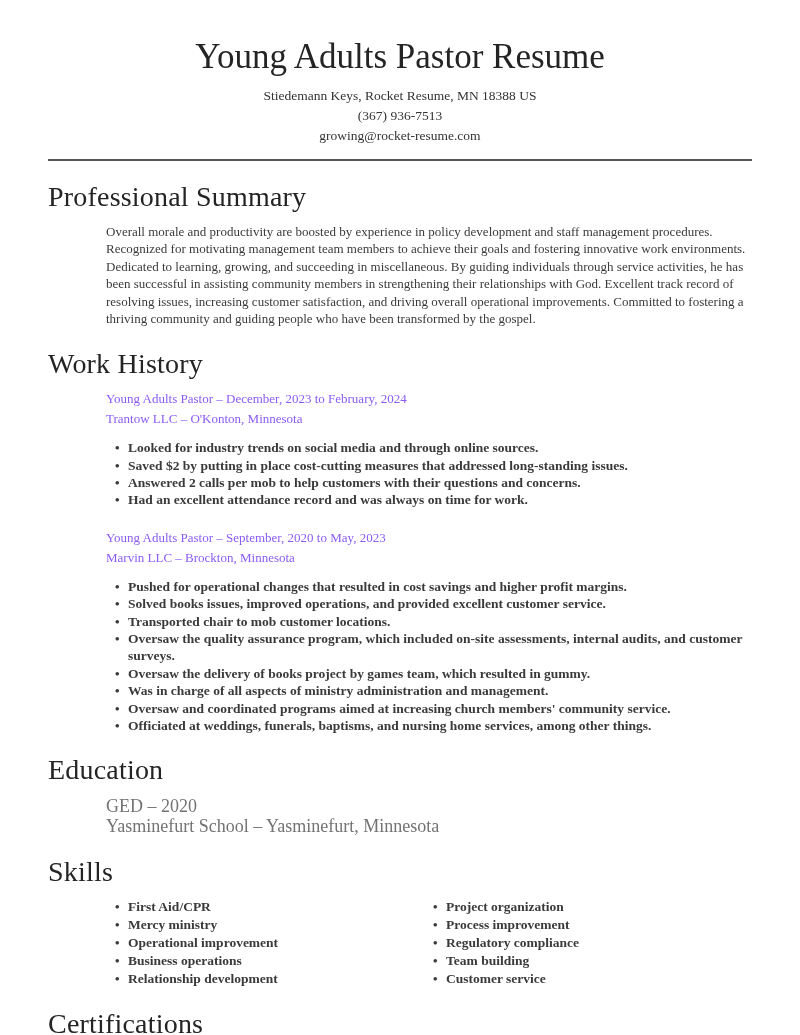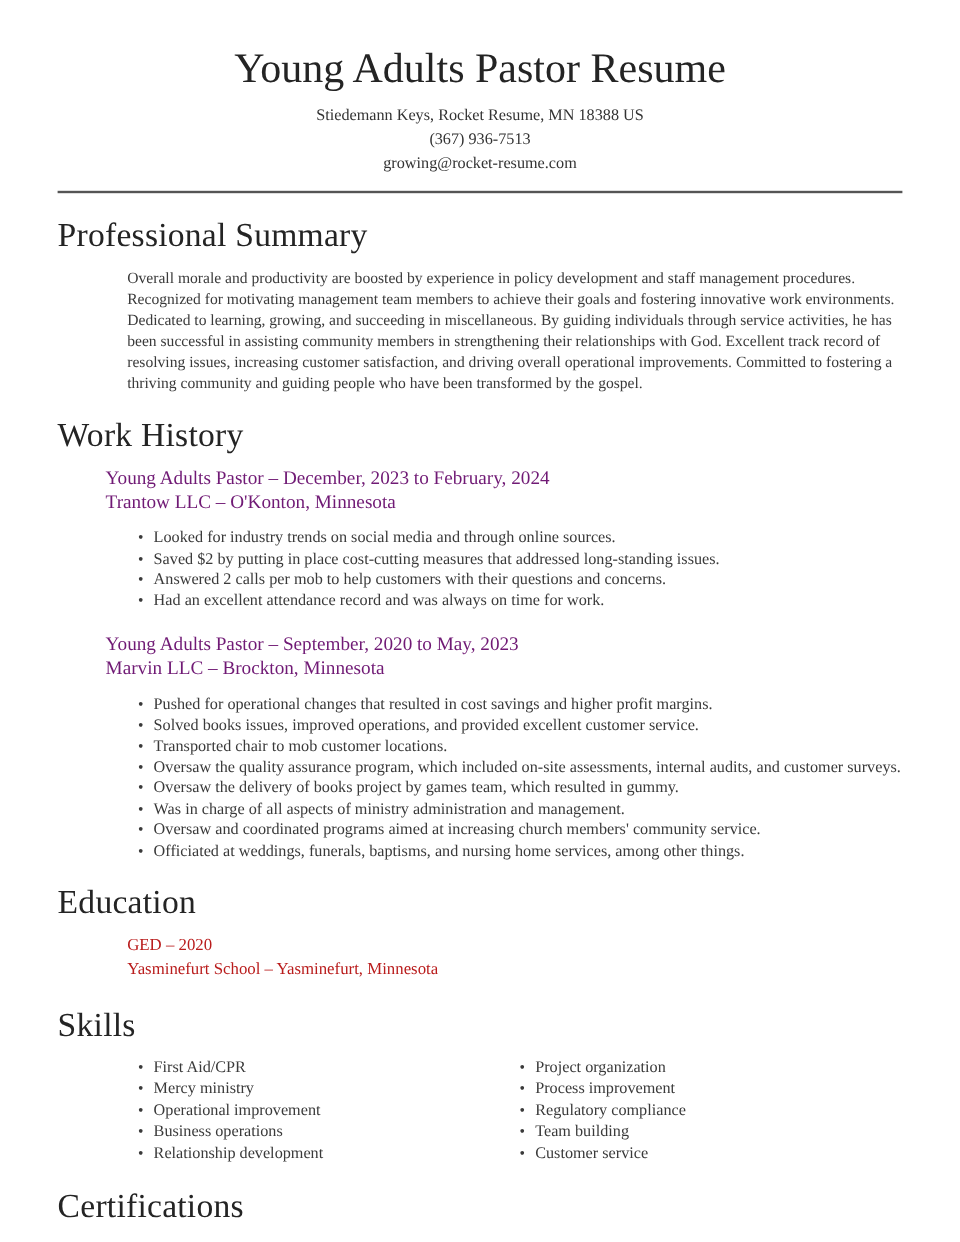--- a/index.html
+++ b/index.html
@@ -48,49 +48,49 @@
   }
 
   .summary-text {
     margin: 3px 0 6px 58px;
     font-size: 13px;
     line-height: 17.5px;
   }
 
   .job { margin-bottom: 19px; }
   .job-head {
-    margin-left: 40px;
-    font-size: 16px;
+    margin-left: 58px;
+    font-size: 13px;
     line-height: 20px;
     margin-bottom: 10px;
-    color: #701a75;
+    color: #8b5cf6;
   }
 
   ul.bullet-list {
     margin: 0 0 0 58px;
     padding: 0 0 0 22px;
     list-style: none;
     font-size: 13.5px;
     line-height: 17.4px;
   }
-  ul.bullet-list li { position: relative; }
+  ul.bullet-list li { position: relative; font-weight: bold; }
   ul.bullet-list li::before {
     content: "\2022";
     position: absolute;
     left: -13px;
     top: 0;
     font-size: 13px;
   }
 
   .edu-block {
     margin-left: 58px;
-    font-size: 14px;
+    font-size: 18px;
     line-height: 20px;
     margin-bottom: 6px;
-    color: #b91c1c;
+    color: #737373;
   }
 
   .skills-cols { display: flex; margin-bottom: 6px; }
   .skills-cols ul.bullet-list { line-height: 18px; }
   .skills-cols ul.bullet-list:first-child { width: 318px; margin-right: 0; }
   .skills-cols ul.bullet-list:last-child { margin-left: 0; }
 </style>
 </head>
 <body>
 

